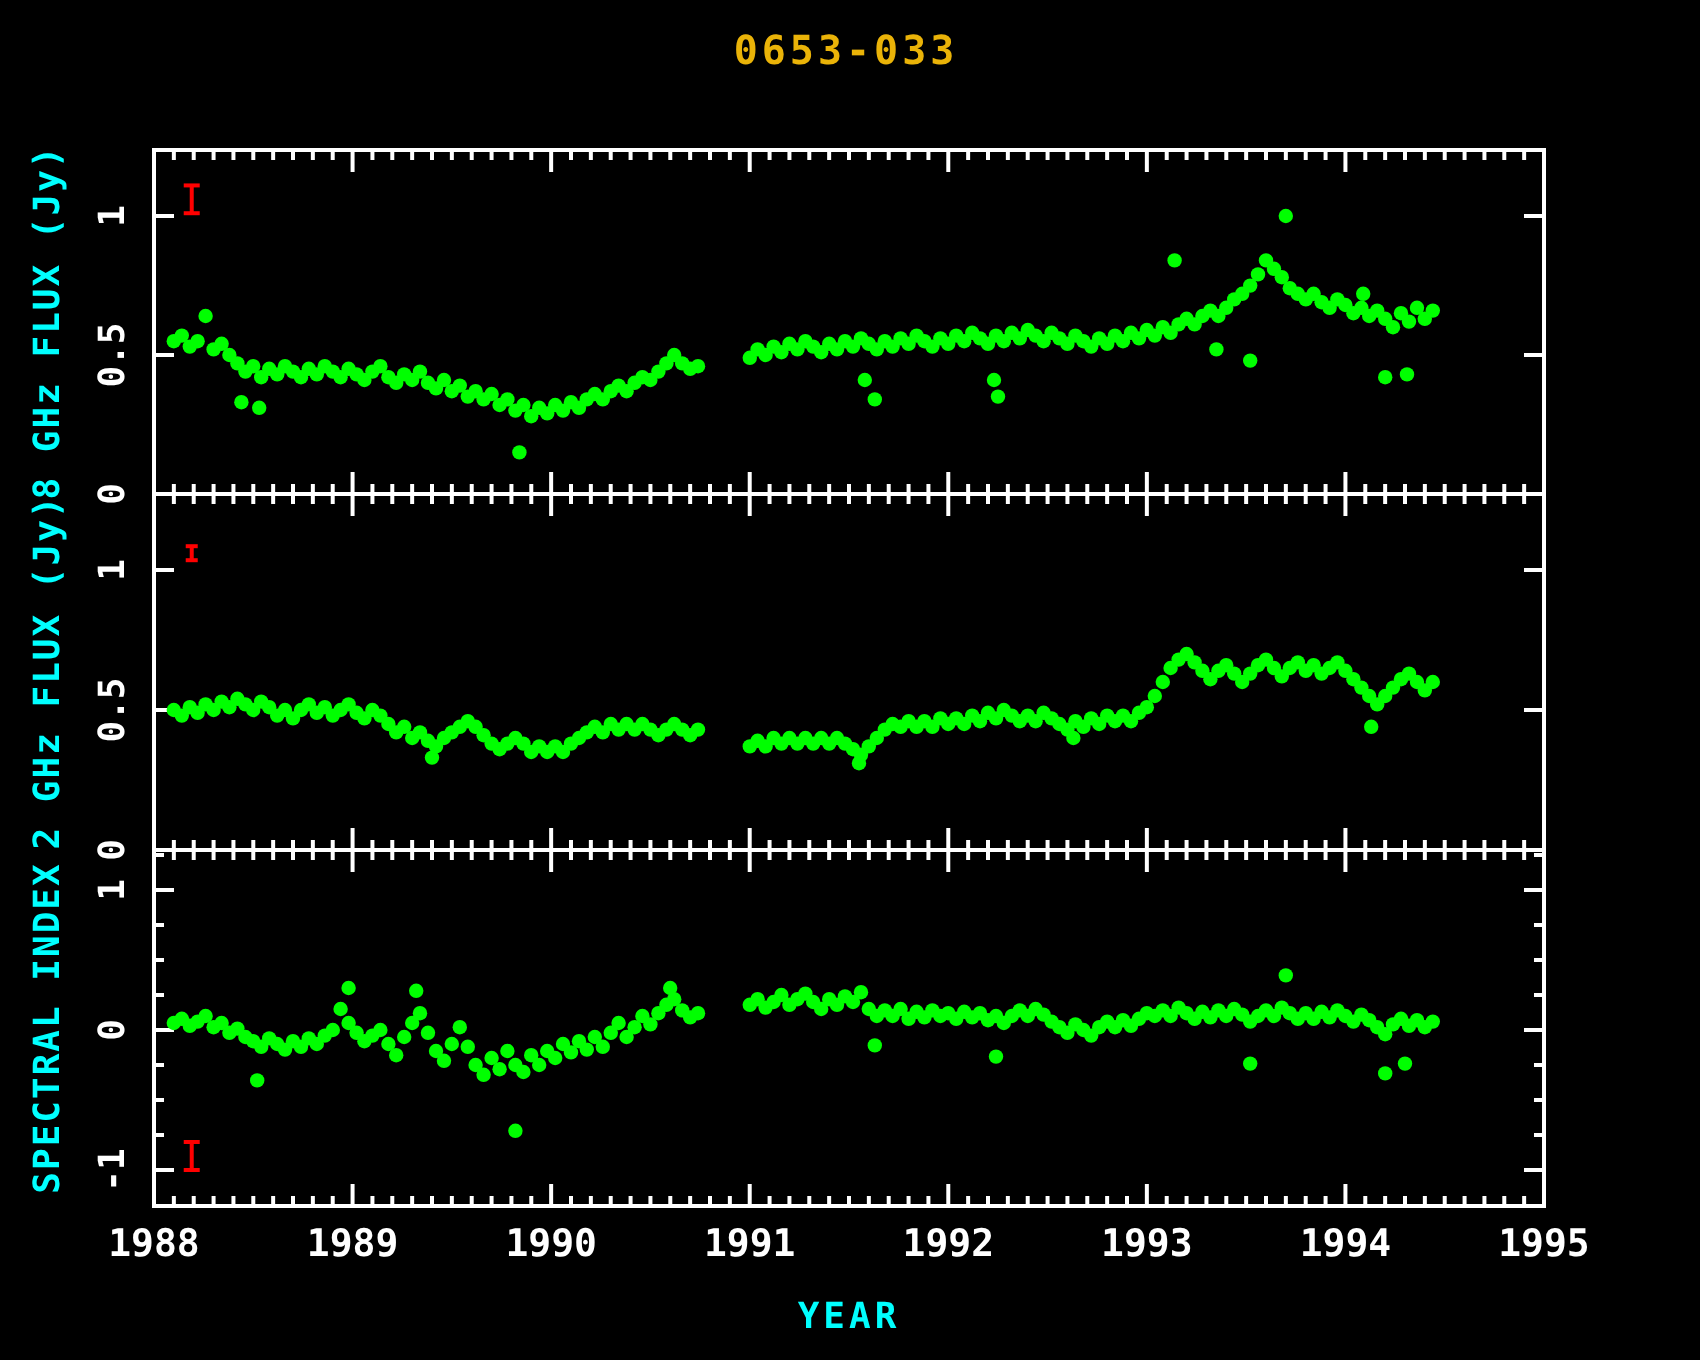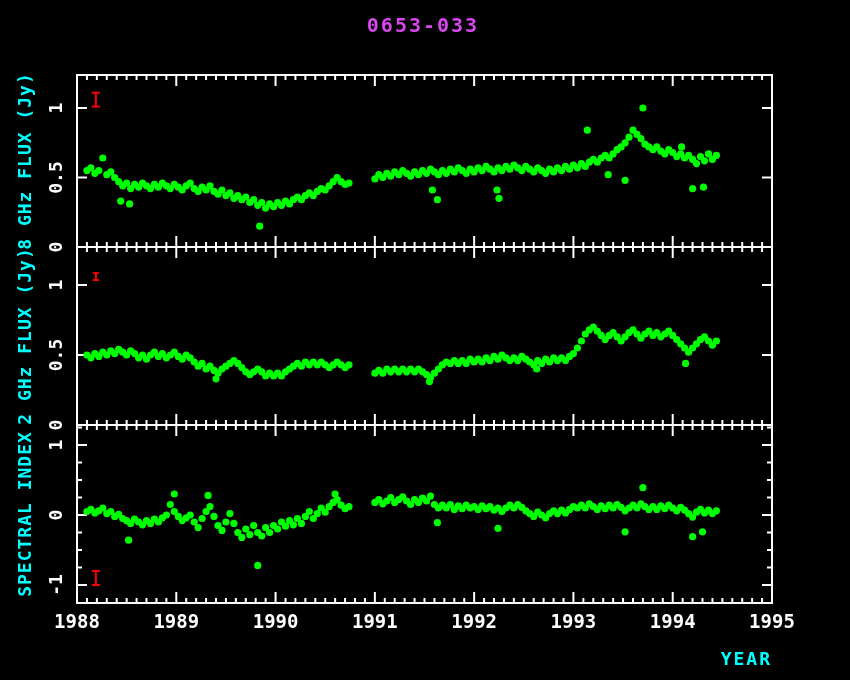--- a/index.html
+++ b/index.html
@@ -1,22 +1,22 @@
 <!DOCTYPE html>
 <html><head>
 <meta charset="utf-8">
 <style>
   html,body{margin:0;padding:0;background:#000;}
   #screen{position:relative;width:850px;height:680px;background:#000;overflow:hidden;
           font-family:"DejaVu Sans Mono","Liberation Mono",monospace;}
   .title{position:absolute;top:13px;left:0;width:846px;text-align:center;
-         color:#d946ef;font-size:20px;font-weight:bold;letter-spacing:2px;}
+         color:#eab308;font-size:20px;font-weight:bold;letter-spacing:2px;}
   .ylab{position:absolute;white-space:nowrap;color:#00ffff;font-size:18px;font-weight:bold;
         letter-spacing:1px;transform:translate(-50%,-50%) rotate(-90deg);}
-  .xlab{position:absolute;top:648px;left:77px;width:695px;text-align:right;
+  .xlab{position:absolute;top:648px;left:77px;width:695px;text-align:center;
         color:#00ffff;font-size:18px;font-weight:bold;letter-spacing:2px;}
   svg text{font-family:"DejaVu Sans Mono","Liberation Mono",monospace;font-weight:bold;}
 </style>
 </head>
 <body>
 
 <div id="screen">
   <div class="title">0653-033</div>
 
   <div class="ylab" style="left:24px;top:161px;">8 GHz FLUX (Jy)</div>

